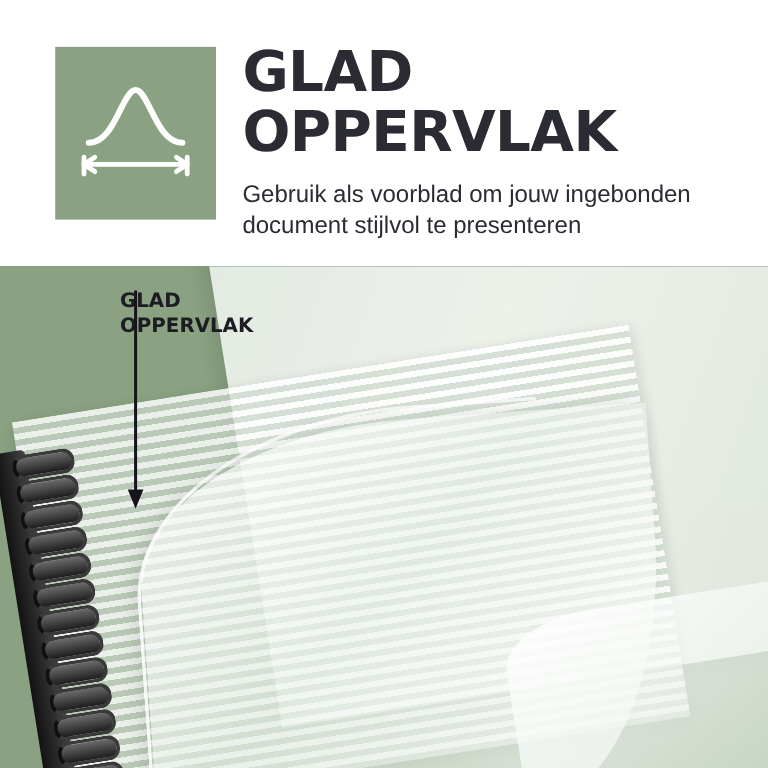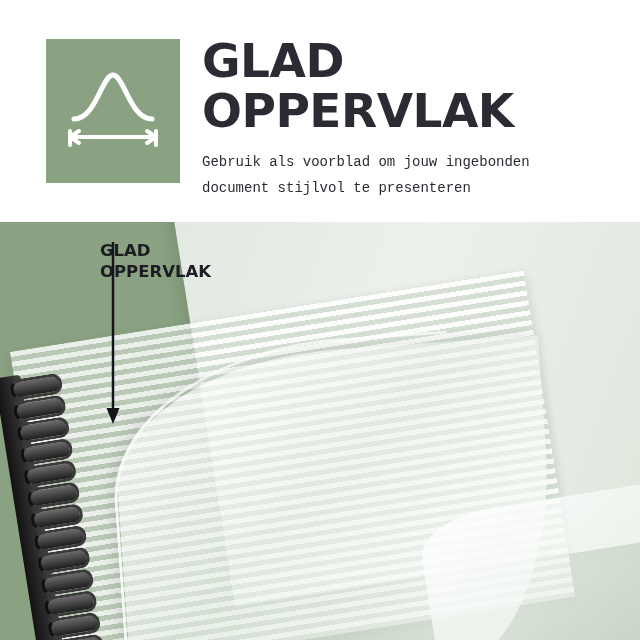--- a/index.html
+++ b/index.html
@@ -55,22 +55,22 @@
     font-weight: bold;
     font-size: 47px;
     line-height: 50px;
     letter-spacing: -0.5px;
     color: #2b2b33;
     margin: 0;
     text-transform: uppercase;
   }
   #subheadline {
     margin: 13px 0 0 0;
-    font-family: Liberation Mono, monospace;
-    font-size: 14px;
+    font-family: Liberation Sans, sans-serif;
+    font-size: 20px;
     line-height: 26px;
     color: #2b2b33;
     max-width: 400px;
   }
 
   
   #photo-panel {
     position: absolute;
     left: 0;
     top: 222px;

